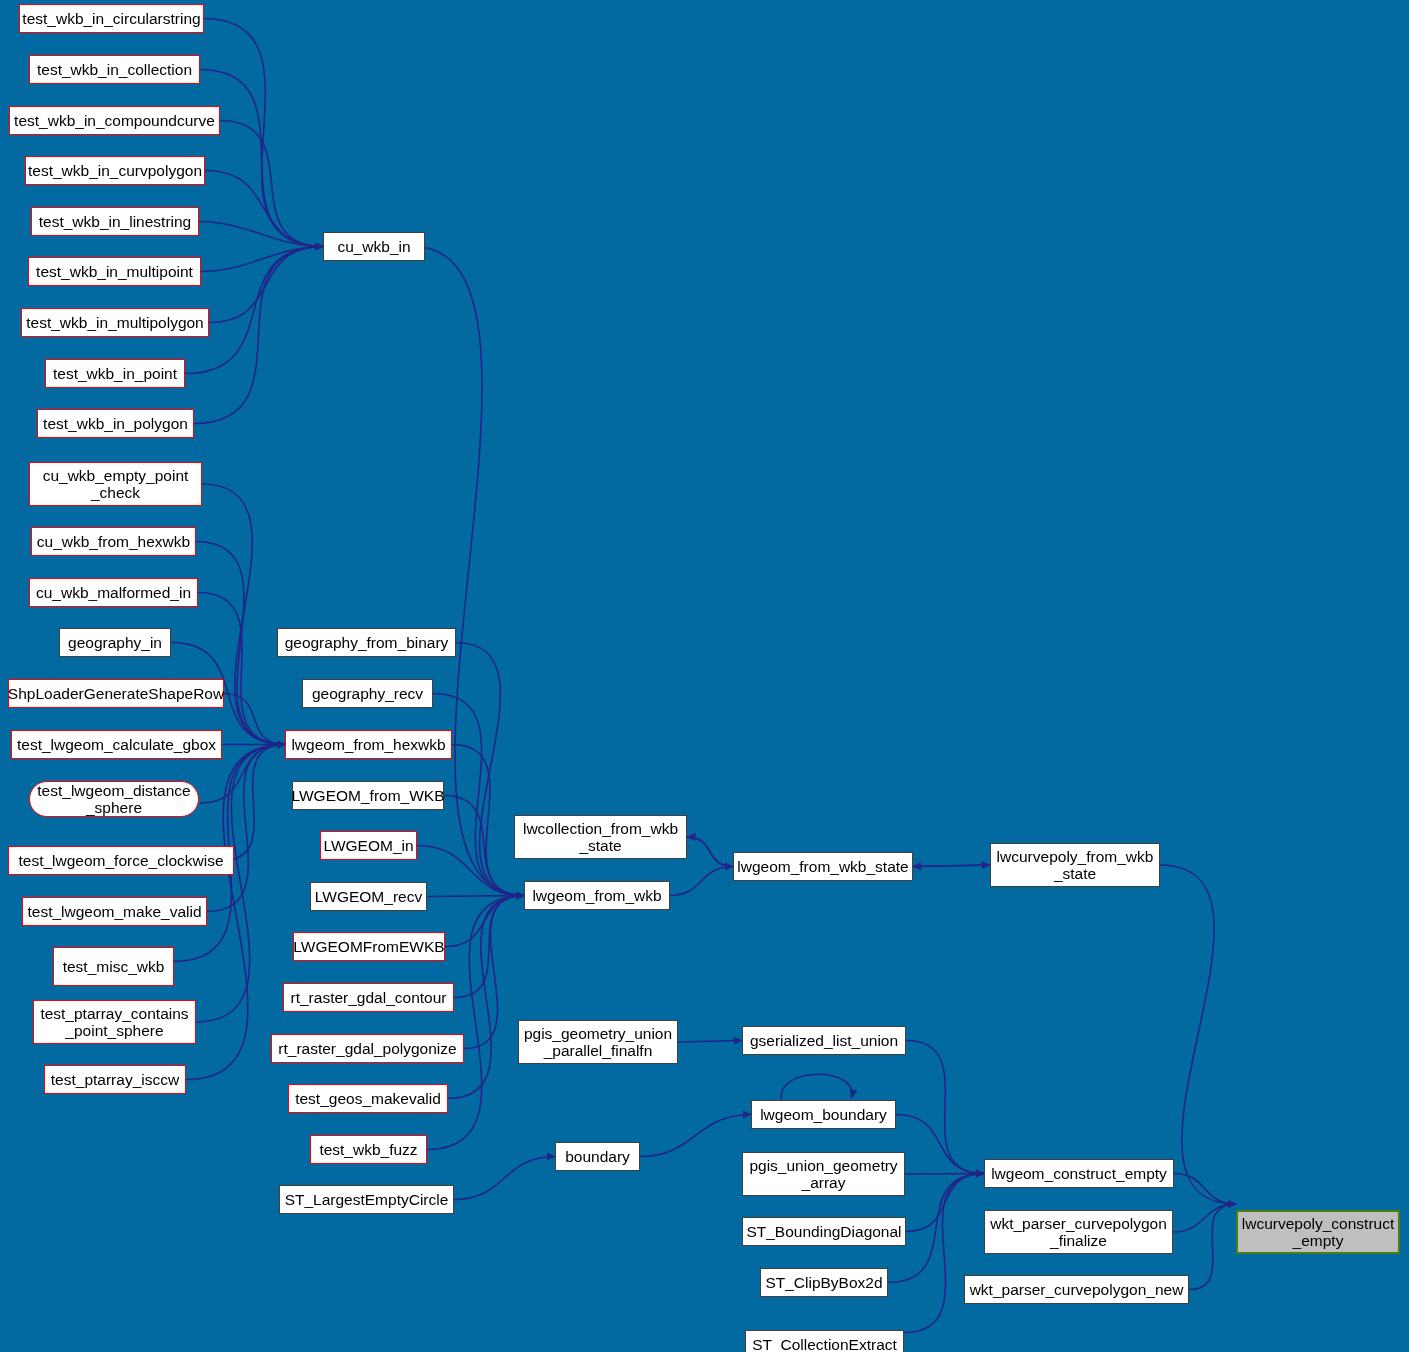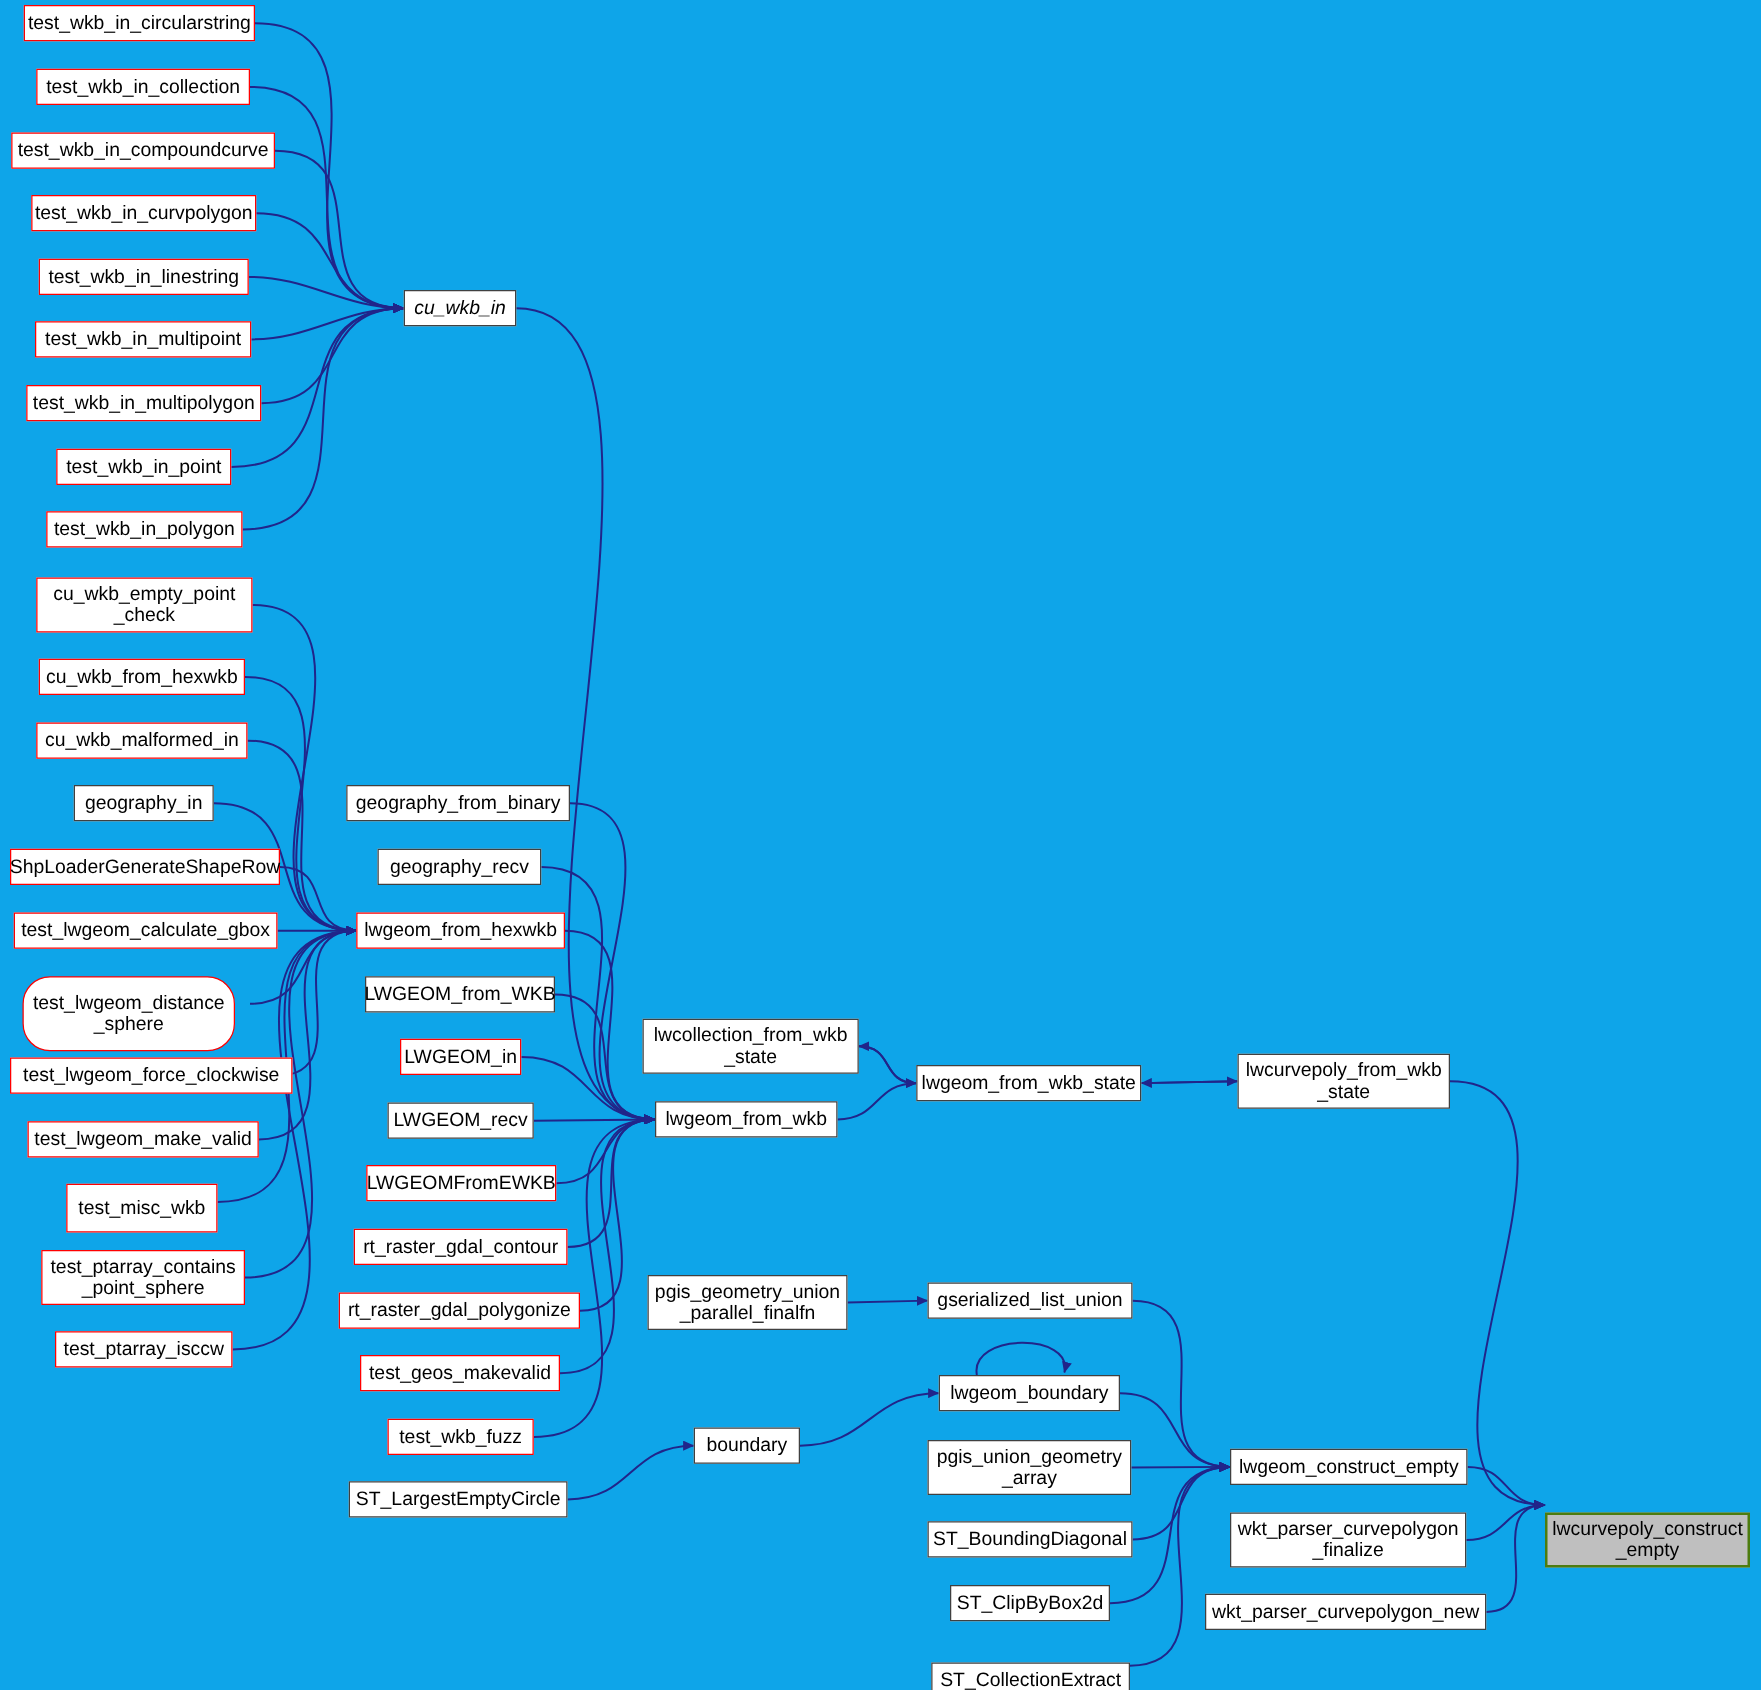--- a/index.html
+++ b/index.html
@@ -1,20 +1,20 @@
 <!DOCTYPE html>
 <html><head>
 <meta charset="utf-8">
 <title>Call Graph</title>
 <style>
   html,body{margin:0;padding:0;background:#ffffff;}
   #canvas{
     position:relative;
     width:1409px;height:1352px;
-    background:#0ea5e9;
+    background:#0369a1;
     font-family:"Liberation Sans","DejaVu Sans",sans-serif;
     overflow:hidden;
   }
   svg.edges{position:absolute;left:0;top:0;width:1409px;height:1352px;pointer-events:none;}
   .node{
     position:absolute;
     box-sizing:border-box;
     display:flex;align-items:center;justify-content:center;
     text-align:center;
     background:#ffffff;
@@ -104,41 +104,41 @@
       <div class="node red" style="left: 21px; top: 308px; width: 188px; height: 29px;">test_wkb_in_multipolygon</div>
       <div class="node red" style="left: 45px; top: 359px; width: 140px; height: 29px;">test_wkb_in_point</div>
       <div class="node red" style="left: 37px; top: 409px; width: 157px; height: 29px;">test_wkb_in_polygon</div>
       <div class="node red" style="left: 29px; top: 462px; width: 173px; height: 44px;">cu_wkb_empty_point
 _check</div>
       <div class="node red" style="left: 31px; top: 527px; width: 165px; height: 29px;">cu_wkb_from_hexwkb</div>
       <div class="node red" style="left: 29px; top: 578px; width: 169px; height: 29px;">cu_wkb_malformed_in</div>
       <div class="node" style="left: 59px; top: 628px; width: 112px; height: 29px;">geography_in</div>
       <div class="node red" style="left: 8px; top: 679px; width: 216px; height: 29px;">ShpLoaderGenerateShapeRow</div>
       <div class="node red" style="left: 11px; top: 730px; width: 211px; height: 29px;">test_lwgeom_calculate_gbox</div>
-      <div class="node red" style="left: 18px; top: 781px; width: 170px; height: 60px; border-radius: 22px;">test_lwgeom_distance
+      <div class="node red" style="left: 29px; top: 781px; width: 170px; height: 36px; border-radius: 22px;">test_lwgeom_distance
 _sphere</div>
       <div class="node red" style="left: 8px; top: 846px; width: 226px; height: 29px;">test_lwgeom_force_clockwise</div>
       <div class="node red" style="left: 22px; top: 897px; width: 185px; height: 29px;">test_lwgeom_make_valid</div>
       <div class="node red" style="left: 53px; top: 947px; width: 121px; height: 39px;">test_misc_wkb</div>
       <div class="node red" style="left: 33px; top: 1000px; width: 163px; height: 44px;">test_ptarray_contains
 _point_sphere</div>
       <div class="node red" style="left: 44px; top: 1065px; width: 142px; height: 29px;">test_ptarray_isccw</div>
       <div class="node" style="left: 277px; top: 628px; width: 179px; height: 29px;">geography_from_binary</div>
       <div class="node" style="left: 302px; top: 679px; width: 131px; height: 29px;">geography_recv</div>
       <div class="node red" style="left: 285px; top: 730px; width: 167px; height: 29px;">lwgeom_from_hexwkb</div>
       <div class="node" style="left: 292px; top: 781px; width: 152px; height: 29px;">LWGEOM_from_WKB</div>
       <div class="node red" style="left: 320px; top: 831px; width: 97px; height: 29px;">LWGEOM_in</div>
       <div class="node" style="left: 310px; top: 882px; width: 117px; height: 29px;">LWGEOM_recv</div>
       <div class="node red" style="left: 293px; top: 932px; width: 152px; height: 29px;">LWGEOMFromEWKB</div>
       <div class="node red" style="left: 283px; top: 983px; width: 171px; height: 29px;">rt_raster_gdal_contour</div>
       <div class="node red" style="left: 271px; top: 1034px; width: 193px; height: 29px;">rt_raster_gdal_polygonize</div>
       <div class="node red" style="left: 288px; top: 1084px; width: 160px; height: 29px;">test_geos_makevalid</div>
       <div class="node red" style="left: 310px; top: 1135px; width: 117px; height: 29px;">test_wkb_fuzz</div>
       <div class="node" style="left: 279px; top: 1185px; width: 175px; height: 29px;">ST_LargestEmptyCircle</div>
-      <div class="node" style="left: 323px; top: 232px; width: 90px; height: 29px; font-style: italic;">cu_wkb_in</div>
+      <div class="node" style="left: 323px; top: 232px; width: 102px; height: 29px;">cu_wkb_in</div>
       <div class="node" style="left: 514px; top: 815px; width: 173px; height: 44px; text-align: center;">lwcollection_from_wkb
 _state</div>
       <div class="node" style="left: 524px; top: 881px; width: 146px; height: 29px;">lwgeom_from_wkb</div>
       <div class="node" style="left: 733px; top: 852px; width: 180px; height: 29px;">lwgeom_from_wkb_state</div>
       <div class="node" style="left: 990px; top: 843px; width: 170px; height: 44px;">lwcurvepoly_from_wkb
 _state</div>
       <div class="node" style="left: 518px; top: 1020px; width: 160px; height: 44px;">pgis_geometry_union
 _parallel_finalfn</div>
       <div class="node" style="left: 742px; top: 1026px; width: 164px; height: 29px;">gserialized_list_union</div>
       <div class="node" style="left: 751px; top: 1100px; width: 145px; height: 29px;">lwgeom_boundary</div>

